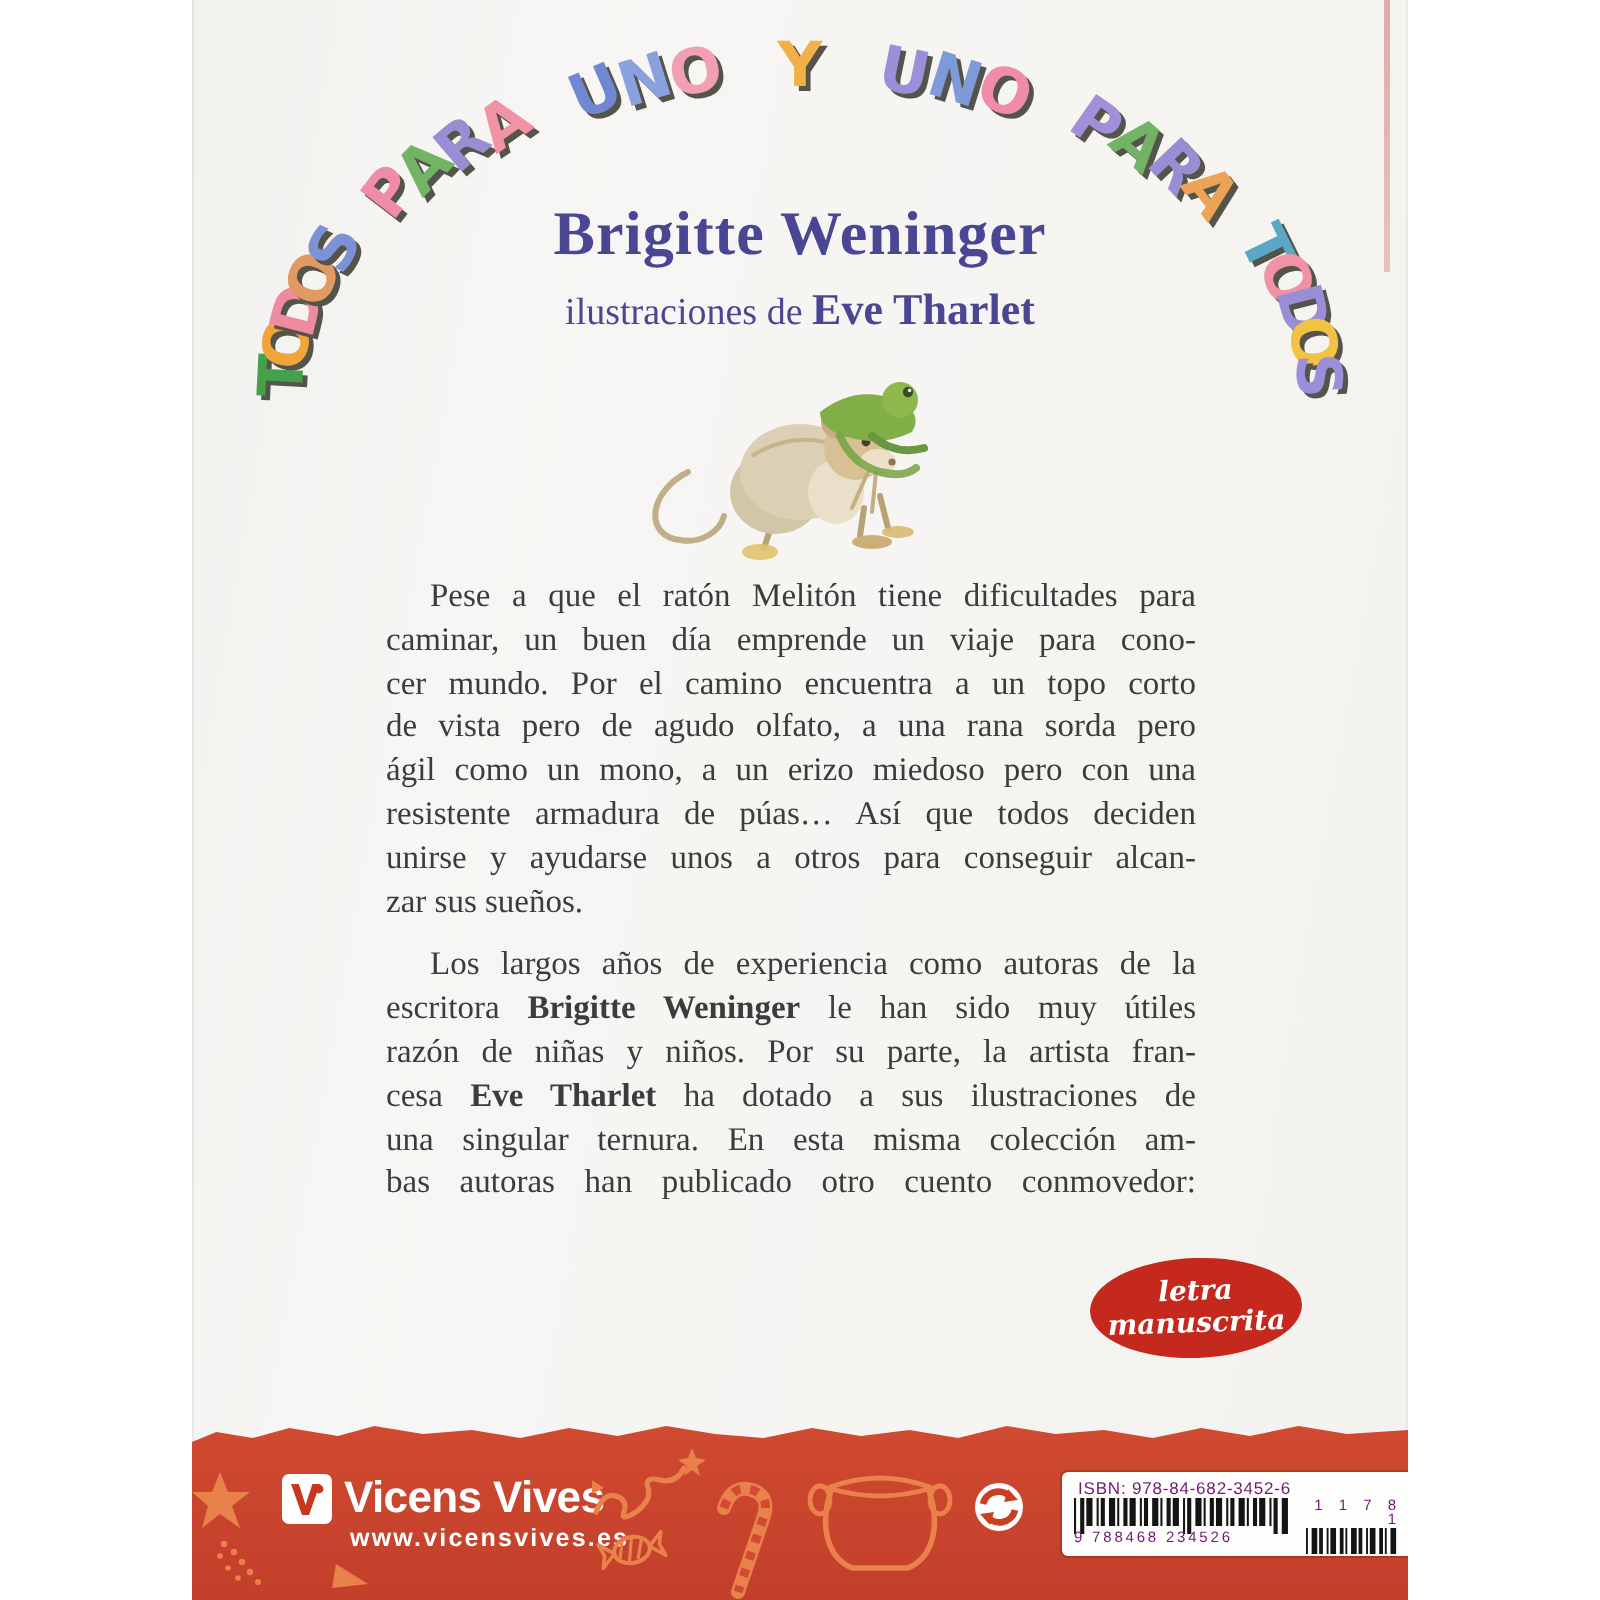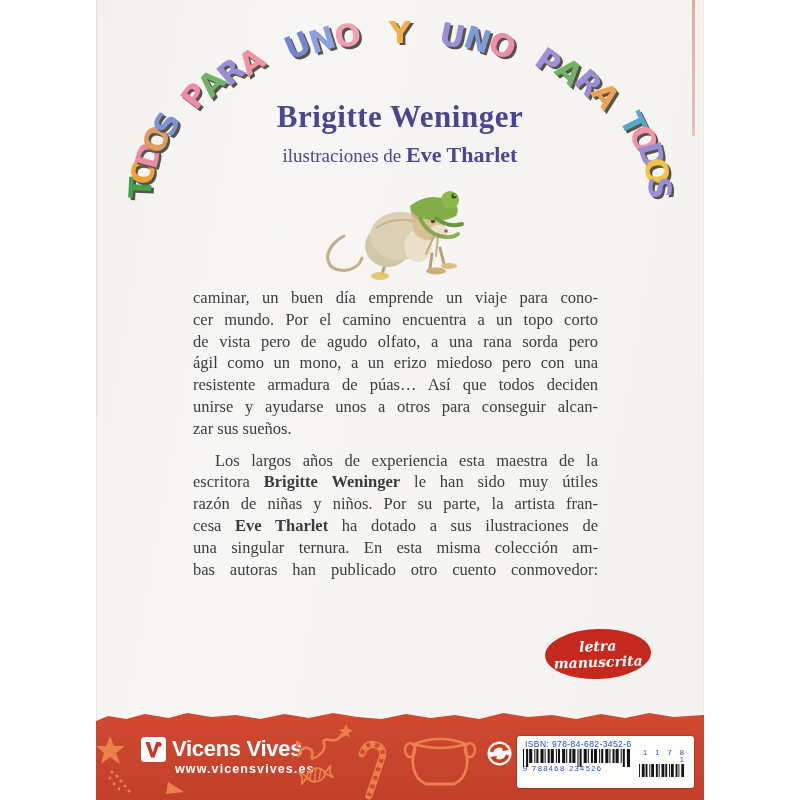--- a/index.html
+++ b/index.html
@@ -70,23 +70,23 @@
     left:76px;top:26px;color:#fff;font-family:"Liberation Sans", sans-serif;
     font-weight:bold;font-size:22px;letter-spacing:-0.3px;
   }
   .website{
     left:79px;top:52px;color:#fff;font-family:"Liberation Sans", sans-serif;
     font-weight:bold;font-size:12.5px;letter-spacing:1.1px;
   }
   .doodle{pointer-events:none;}
   
   .barcode-panel{
-    left:421px;top:26px;width:177px;height:52px;background:#fdfdfb;
+    left:435px;top:26px;width:177px;height:42px;background:#fdfdfb;
     border-radius:3px;box-shadow:0 0 0 1px rgba(0,0,0,.15);
-    font-family:"Liberation Sans", sans-serif;color:#1d4ed8;
+    font-family:"Liberation Sans", sans-serif;color:#701a75;
   }
   .isbn-label{
     position:absolute;left:8px;top:3px;font-size:8.5px;letter-spacing:.4px;
   }
   .ean{position:absolute;left:6px;top:13px;width:110px;}
   .ean svg{display:block;}
   .ean-digits{font-size:7.5px;letter-spacing:1.4px;margin-top:-3px;background:#fdfdfb;}
   .addon{position:absolute;left:122px;top:13px;width:48px;text-align:right;}
   .addon-digits{font-size:7.5px;letter-spacing:3px;line-height:7px;}
   .addon svg{display:block;margin-top:1px;}
@@ -189,30 +189,31 @@
       <path d="M104,34 Q110,48 124,52 Q136,55 142,50" fill="none" stroke="#6a9c34" stroke-width="4" stroke-linecap="round" opacity=".85"></path>
 
       <path d="M116,70 L114,84 M124,64 L128,80" stroke="#b39a6b" stroke-width="3" stroke-linecap="round"></path>
       <ellipse cx="120" cy="87" rx="10" ry="3.5" fill="#caa96e"></ellipse>
       <ellipse cx="133" cy="82" rx="8" ry="3" fill="#d8b467" opacity=".9"></ellipse>
     </svg>
   </div>
 
   <div class="textblock">
     <div class="para" id="para-synopsis">
+        <div class="line first">Pese a que el ratón Melitón tiene dificultades para</div>
         <div class="line">caminar, un buen día emprende un viaje para cono-</div>
         <div class="line">cer mundo. Por el camino encuentra a un topo corto</div>
         <div class="line">de vista pero de agudo olfato, a una rana sorda pero</div>
         <div class="line">ágil como un mono, a un erizo miedoso pero con una</div>
         <div class="line">resistente armadura de púas… Así que todos deciden</div>
         <div class="line">unirse y ayudarse unos a otros para conseguir alcan-</div>
         <div class="line last">zar sus sueños.</div>
       </div>
     <div class="para" id="para-about">
-        <div class="line first">Los largos años de experiencia esta maestra de la</div>
+        <div class="line first">Los largos años de experiencia como autoras de la</div>
         <div class="line">escritora <b>Brigitte Weninger</b> le han sido muy útiles</div>
         <div class="line">razón de niñas y niños. Por su parte, la artista fran-</div>
         <div class="line">cesa <b>Eve Tharlet</b> ha dotado a sus ilustraciones de</div>
         <div class="line">una singular ternura. En esta misma colección am-</div>
         <div class="line">bas autoras han publicado otro cuento conmovedor:</div>
       </div>
   </div>
 
   <div class="badge" id="badge" style="background: rgb(197, 41, 29); color: rgb(255, 255, 255);">
     <span class="b1">letra</span>

